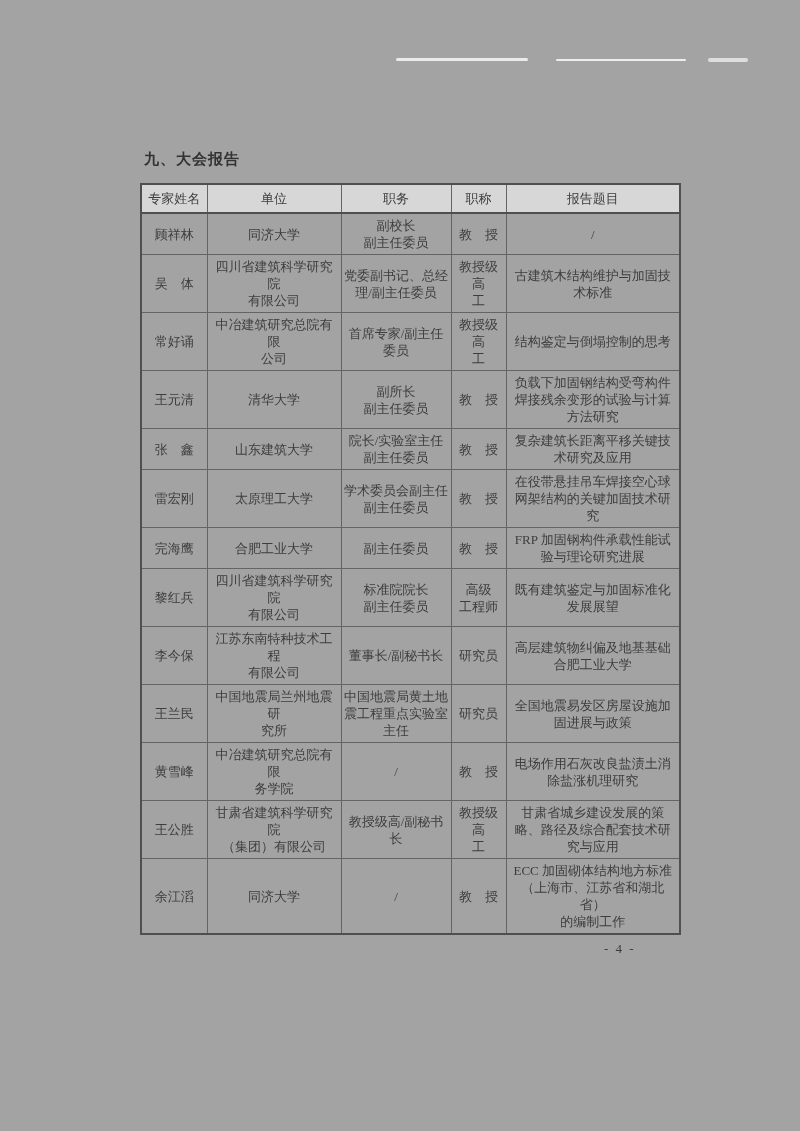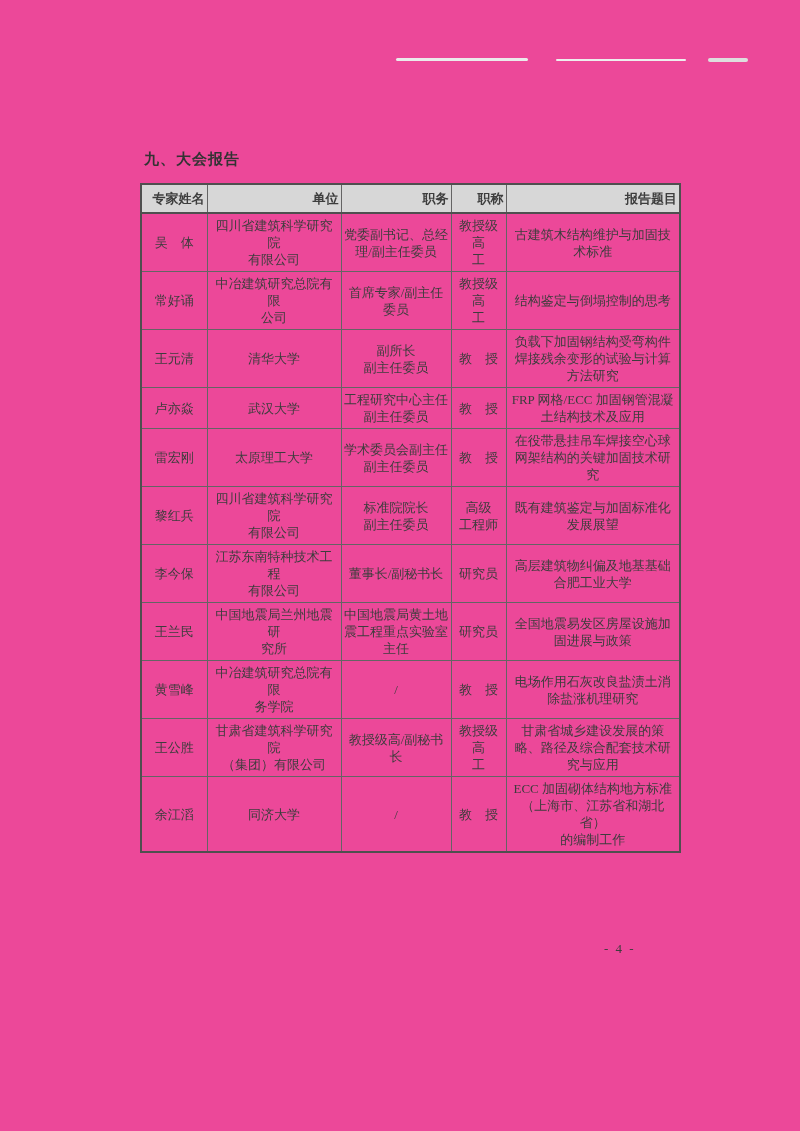--- a/index.html
+++ b/index.html
@@ -11,21 +11,21 @@
     width: 800px;
     height: 1131px;
     position: relative;
     font-family: "Liberation Serif", "DejaVu Serif", serif;
     color: #3d3d3d;
     overflow: hidden;
   }
   .page {
     position: absolute;
     inset: 0;
-    background: #ec4899;
+    background: #a3a3a3;
     padding-left: 36px;
   }
   
   .artifact {
     position: absolute;
     border-radius: 2px;
   }
   .a1 { left: 396px; top: 58px; width: 132px; height: 3px; background: #ebebeb; }
   .a2 { left: 556px; top: 59px; width: 130px; height: 2px; background: #eeeeee; }
   .a3 { left: 708px; top: 58px; width: 40px; height: 4px; background: #dedede; }
@@ -56,24 +56,23 @@
     vertical-align: middle;
     font-size: 13px;
     line-height: 17px;
     padding: 3px 2px;
     white-space: pre-line;
     word-break: break-all;
     color: #3d3d3d;
   }
   .report th {
     background: #d7d7d7;
-    font-weight: bold;
+    font-weight: normal;
     height: 21px;
     border-bottom: 2px solid #4f4f4f;
-    text-align: right;
   }
   .col-name  { width: 66px; }
   .col-unit  { width: 134px; }
   .col-pos   { width: 110px; }
   .col-title { width: 55px; }
   .col-topic { width: 174px; }
 
   .page-number {
     position: absolute;
     left: 604px;
@@ -104,20 +103,28 @@
     <thead>
       <tr>
         <th>专家姓名</th>
         <th>单位</th>
         <th>职务</th>
         <th>职称</th>
         <th>报告题目</th>
       </tr>
     </thead>
     <tbody id="rows">
+  <tr>
+    <td>顾祥林</td>
+    <td>同济大学</td>
+    <td>副校长
+副主任委员</td>
+    <td>教　授</td>
+    <td>/</td>
+  </tr>
 
   <tr>
     <td>吴　体</td>
     <td>四川省建筑科学研究院
 有限公司</td>
     <td>党委副书记、总经
 理/副主任委员</td>
     <td>教授级高
 工</td>
     <td>古建筑木结构维护与加固技
@@ -139,42 +146,50 @@
     <td>王元清</td>
     <td>清华大学</td>
     <td>副所长
 副主任委员</td>
     <td>教　授</td>
     <td>负载下加固钢结构受弯构件
 焊接残余变形的试验与计算
 方法研究</td>
   </tr>
 
-
-  <tr>
-    <td>卢亦焱</td>
-    <td>武汉大学</td>
-    <td>工程研究中心主任
-副主任委员</td>
-    <td>教　授</td>
-    <td>FRP 网格/ECC 加固钢管混凝
-土结构技术及应用</td>
-  </tr>
+  <tr>
+    <td>张　鑫</td>
+    <td>山东建筑大学</td>
+    <td>院长/实验室主任
+副主任委员</td>
+    <td>教　授</td>
+    <td>复杂建筑长距离平移关键技
+术研究及应用</td>
+  </tr>
+
 
   <tr>
     <td>雷宏刚</td>
     <td>太原理工大学</td>
     <td>学术委员会副主任
 副主任委员</td>
     <td>教　授</td>
     <td>在役带悬挂吊车焊接空心球
 网架结构的关键加固技术研
 究</td>
   </tr>
 
+  <tr>
+    <td>完海鹰</td>
+    <td>合肥工业大学</td>
+    <td>副主任委员</td>
+    <td>教　授</td>
+    <td>FRP 加固钢构件承载性能试
+验与理论研究进展</td>
+  </tr>
 
   <tr>
     <td>黎红兵</td>
     <td>四川省建筑科学研究院
 有限公司</td>
     <td>标准院院长
 副主任委员</td>
     <td>高级
 工程师</td>
     <td>既有建筑鉴定与加固标准化

